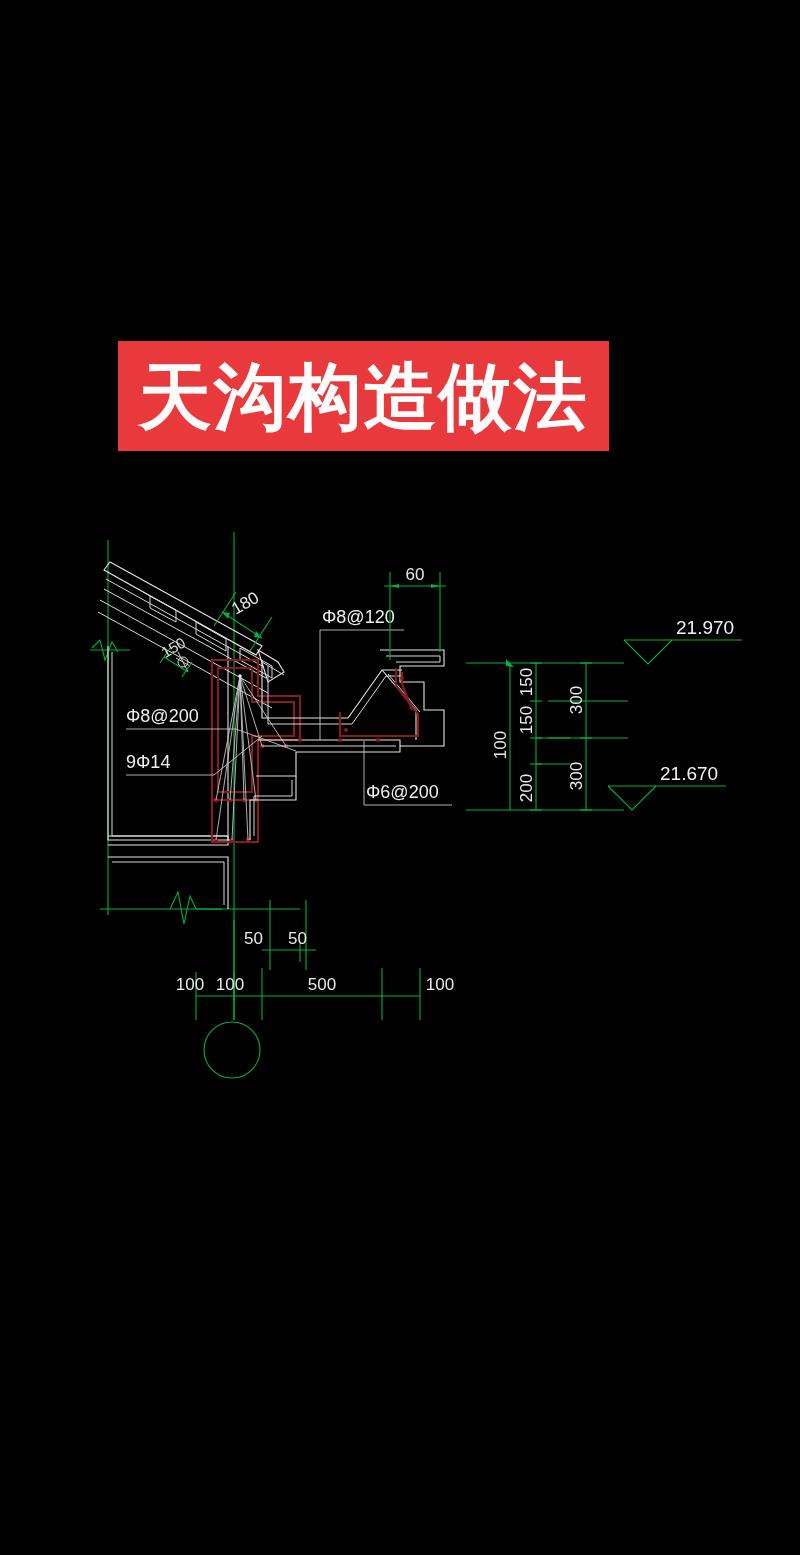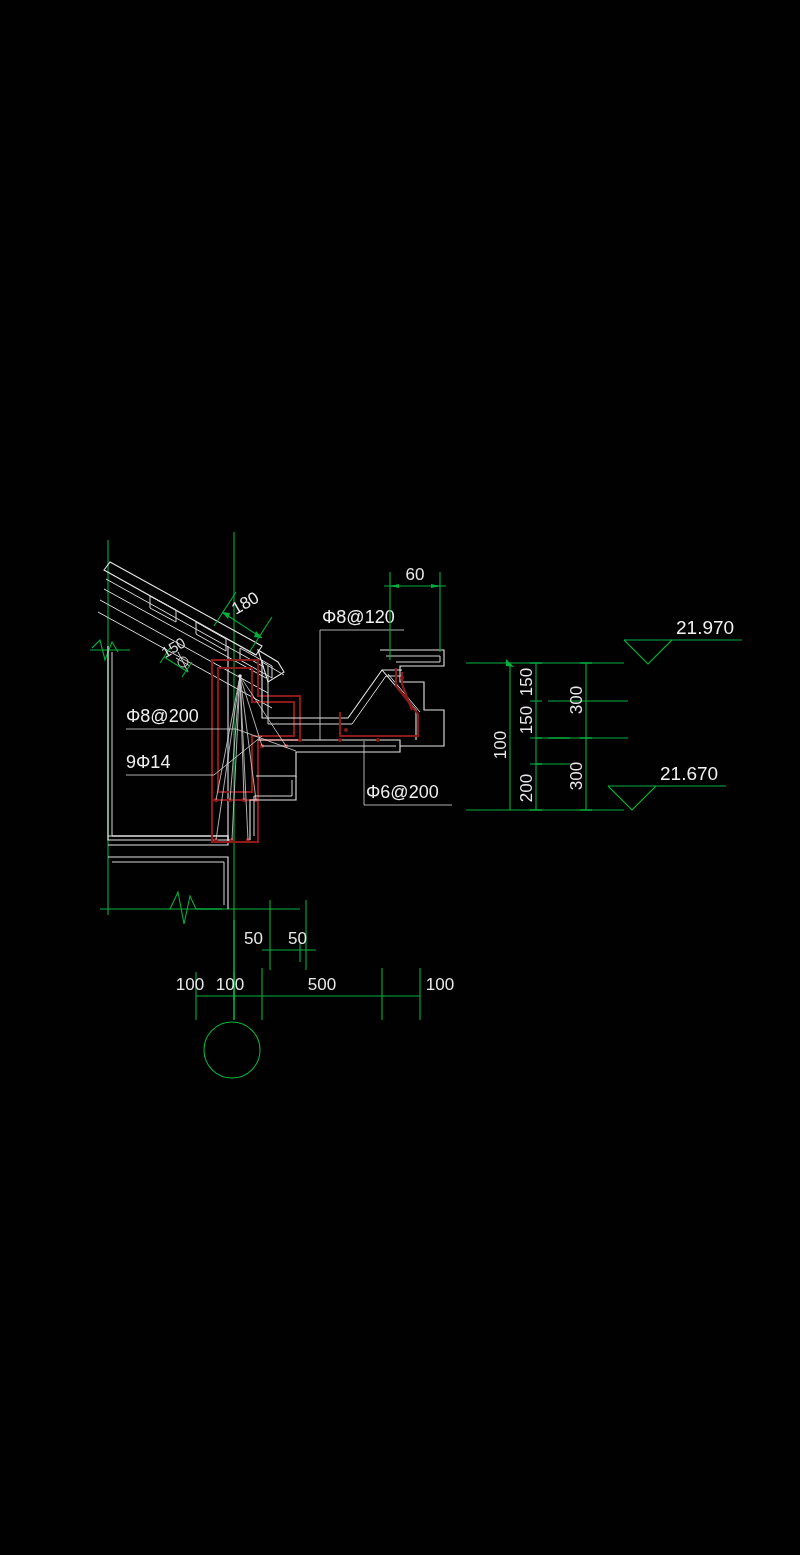--- a/index.html
+++ b/index.html
@@ -29,20 +29,23 @@
   .dimtxt{font-family:"Liberation Sans", sans-serif;font-size:17px;fill:#e9e9e9;}
   .dimtxt-sm{font-family:"Liberation Sans", sans-serif;font-size:15px;fill:#dedede;}
   .rebtxt{font-family:"Liberation Sans", sans-serif;font-size:18px;fill:#efefef;}
   .elevtxt{font-family:"Liberation Sans", sans-serif;font-size:19px;fill:#f2f2f2;}
 </style>
 </head>
 <body>
 
 <div id="stage">
 
+  <div class="banner">
+    <div class="banner-text">天沟构造做法</div>
+  </div>
 
   <div class="cad">
   <svg width="800" height="620" viewBox="0 0 800 620" xmlns="http://www.w3.org/2000/svg">
 
     <defs>
       <style>
         .st  { fill:none; stroke:#e6e6e6; stroke-width:1.1; }
         .st2 { fill:none; stroke:#d8d8d8; stroke-width:1; }
         .dim { fill:none; stroke:#00b140; stroke-width:1.1; }
         .dimf{ fill:#00b140; stroke:none; }

